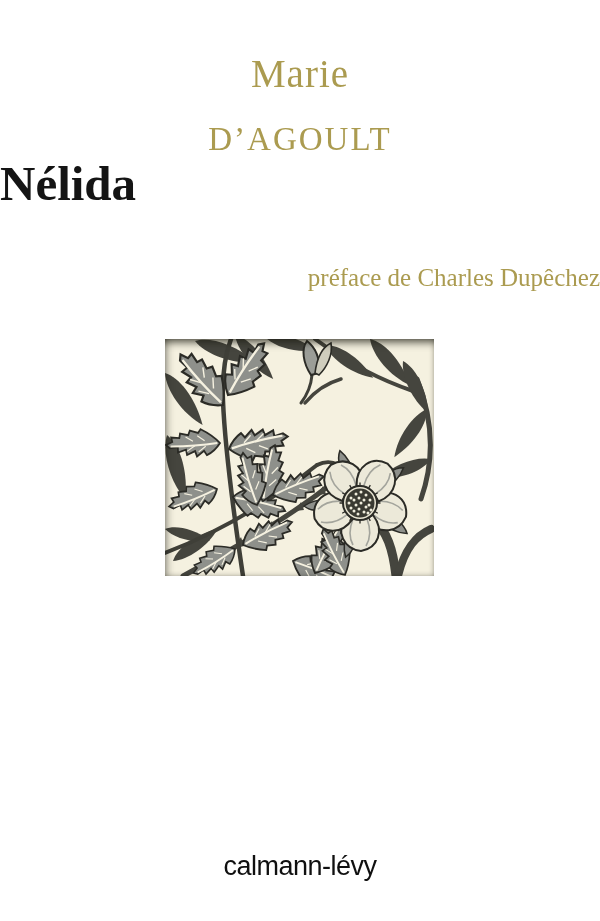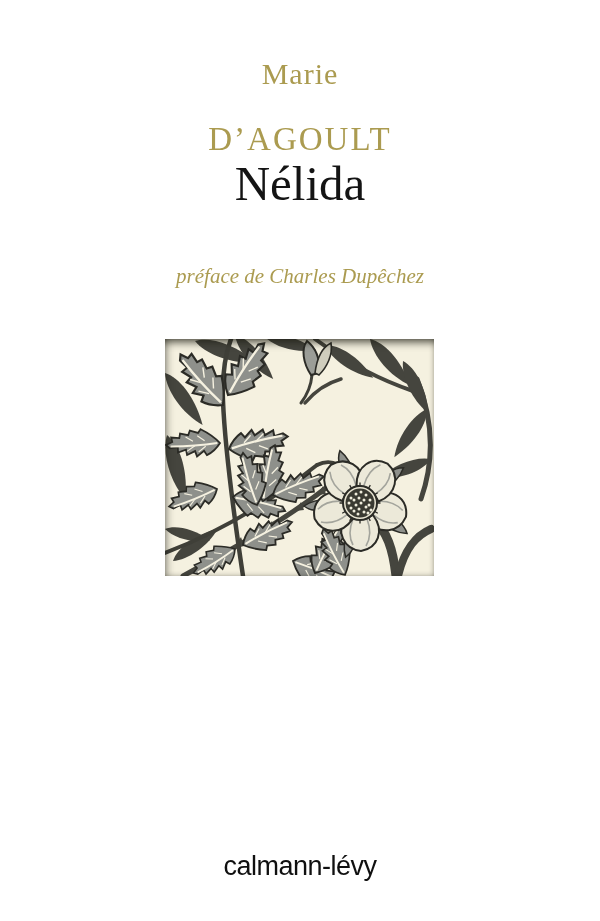--- a/index.html
+++ b/index.html
@@ -1,29 +1,29 @@
 <!DOCTYPE html>
 <html style="--gold: #ab9b50; --ink: #141414; --cream: #f5f1e0; --leaf-grey: #8e908b; --leaf-dark: #45453e;"><head>
 <meta charset="utf-8">
 <style>
   html,body{margin:0;padding:0;background:#ffffff;}
   .cover{
     position:relative;width:600px;height:921px;background:#ffffff;overflow:hidden;
     font-family:"Liberation Serif", serif;
   }
   .author-block{position:absolute;top:58px;left:0;width:100%;text-align:center;color:var(--gold,#ab9b50);}
-  .author-first{display:block;font-size:30px;line-height:31px;letter-spacing:1px;}
+  .author-first{display:block;font-size:39px;line-height:31px;letter-spacing:1px;}
   .author-last{display:block;font-size:33px;line-height:36px;letter-spacing:2px;margin-top:32px;}
   .book-title{
-    position:absolute;top:158px;left:0;width:100%;text-align:center;
-    font-size:49px;line-height:52px;color:var(--ink,#141414);font-weight:400;
+    position:absolute;top:158px;left:0;width:100%;text-align:left;
+    font-size:49px;line-height:52px;color:var(--ink,#141414);font-weight:700;
   }
   .preface-line{
-    position:absolute;top:264px;left:0;width:100%;text-align:center;
-    font-style:italic;font-size:21px;color:var(--gold,#ab9b50);
+    position:absolute;top:264px;left:0;width:100%;text-align:right;
+    font-size:25px;color:var(--gold,#ab9b50);
   }
   .illustration{
     position:absolute;left:165px;top:339px;width:269px;height:237px;
     background:var(--cream,#f5f1e0);
   }
   .illustration svg{display:block;width:100%;height:100%;}
   .illustration::after{
     content:"";position:absolute;inset:0;pointer-events:none;
     box-shadow:
       inset 0 9px 9px -6px rgba(30,30,20,0.80),

